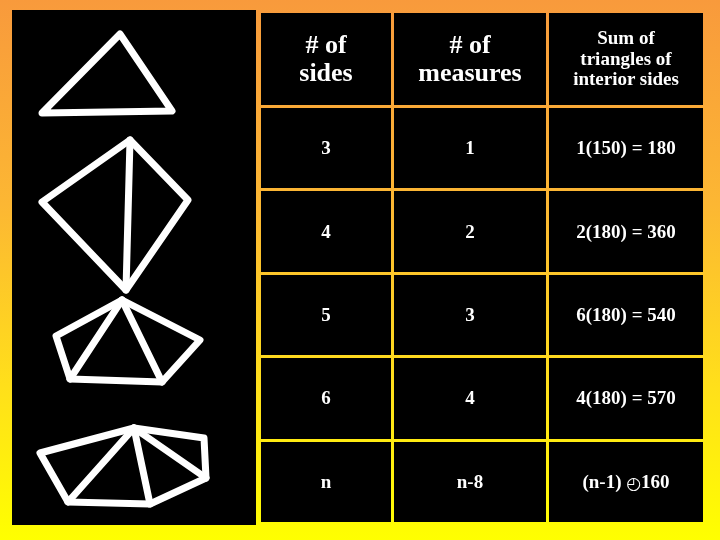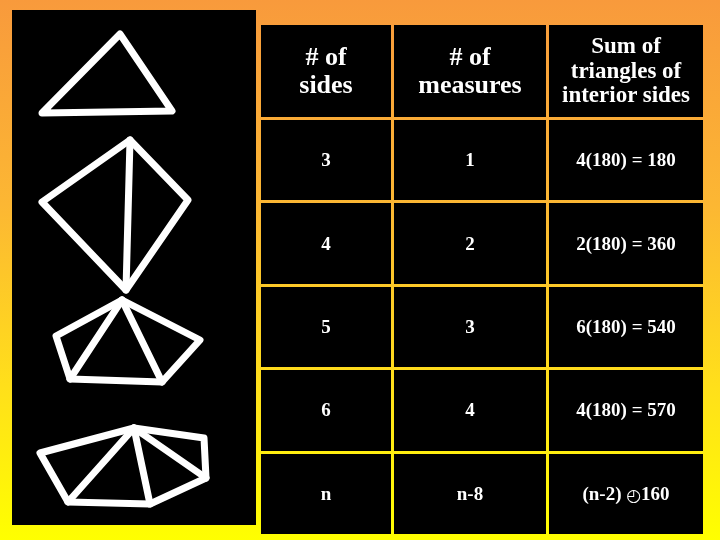--- a/index.html
+++ b/index.html
@@ -34,21 +34,21 @@
   #shapes-svg {
     display: block;
     width: 244px;
     height: 515px;
   }
 
   
   #angle-table {
     position: absolute;
     left: 258px;
-    top: 22px;
+    top: 10px;
     width: 442px;
     height: 515px;
     border-collapse: separate;
     border-spacing: 3px;
     background: transparent;
     table-layout: fixed;
   }
   #angle-table td, #angle-table th {
     background: #000000;
     color: #ffffff;
@@ -60,21 +60,21 @@
   }
   #angle-table th {
     height: 92px;
     line-height: 1.08;
   }
   .col-sides   { width: 130px; }
   .col-tris    { width: 152px; }
   .col-sum     { width: 154px; }
 
   .hdr-sides, .hdr-tris { font-size: 26px; }
-  .hdr-sum { font-size: 23px; }
+  .hdr-sum { font-size: 19px; }
 
   #angle-table tbody tr { height: 72px; }
   .cell-sides, .cell-tris { font-size: 19px; }
   .cell-sum { font-size: 19px; }
 
   tr.row-tall { height: 132px; }
 
   .clock-glyph {
     font-family: "DejaVu Sans", sans-serif;
     font-weight: normal;
@@ -130,38 +130,38 @@
           <div>Sum of</div>
           <div>triangles of</div>
           <div>interior sides</div>
         </th>
       </tr>
     </thead>
     <tbody>
       <tr>
         <td class="cell-sides">3</td>
         <td class="cell-tris">1</td>
-        <td class="cell-sum">4(180) = 180</td>
+        <td class="cell-sum">1(150) = 180</td>
       </tr>
       <tr>
         <td class="cell-sides">4</td>
         <td class="cell-tris">2</td>
         <td class="cell-sum">2(180) = 360</td>
       </tr>
       <tr>
         <td class="cell-sides">5</td>
         <td class="cell-tris">3</td>
         <td class="cell-sum">6(180) = 540</td>
       </tr>
       <tr>
         <td class="cell-sides">6</td>
         <td class="cell-tris">4</td>
         <td class="cell-sum">4(180) = 570</td>
       </tr>
       <tr class="row-tall">
         <td class="cell-sides">n</td>
         <td class="cell-tris">n-8</td>
-        <td class="cell-sum"><span>(n-2) </span><span class="clock-glyph">◴</span><span>160</span></td>
+        <td class="cell-sum"><span>(n-1) </span><span class="clock-glyph">◴</span><span>160</span></td>
       </tr>
     </tbody>
   </table>
 
 </div>
 
 </body></html>

